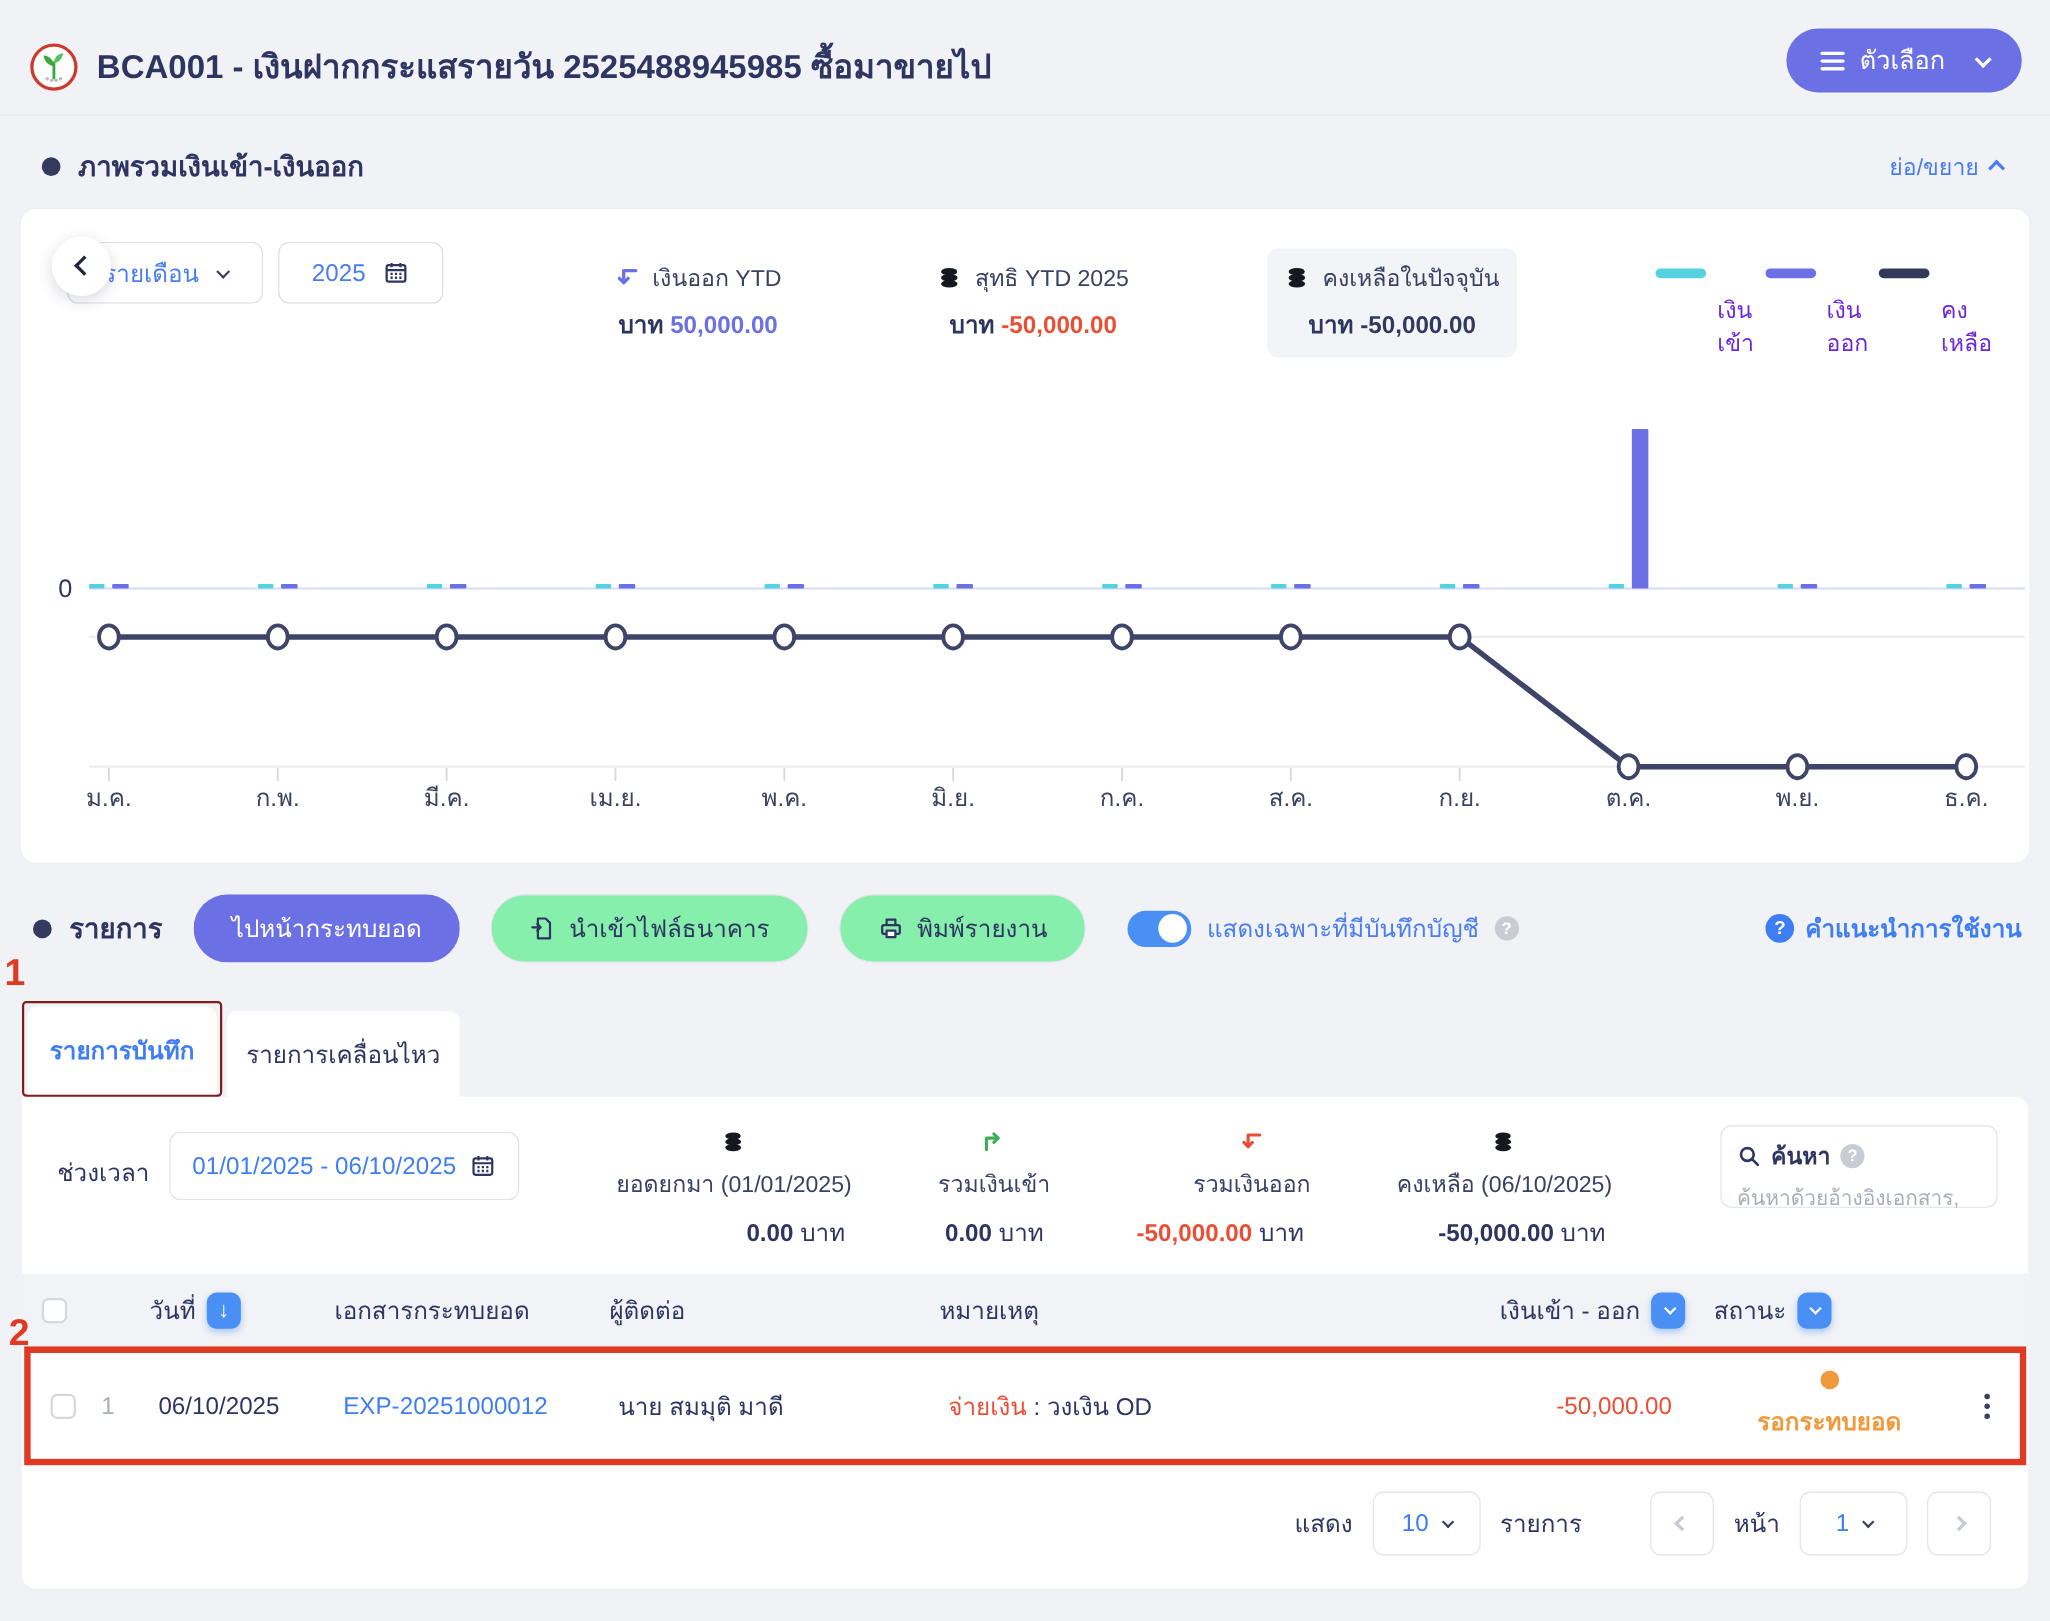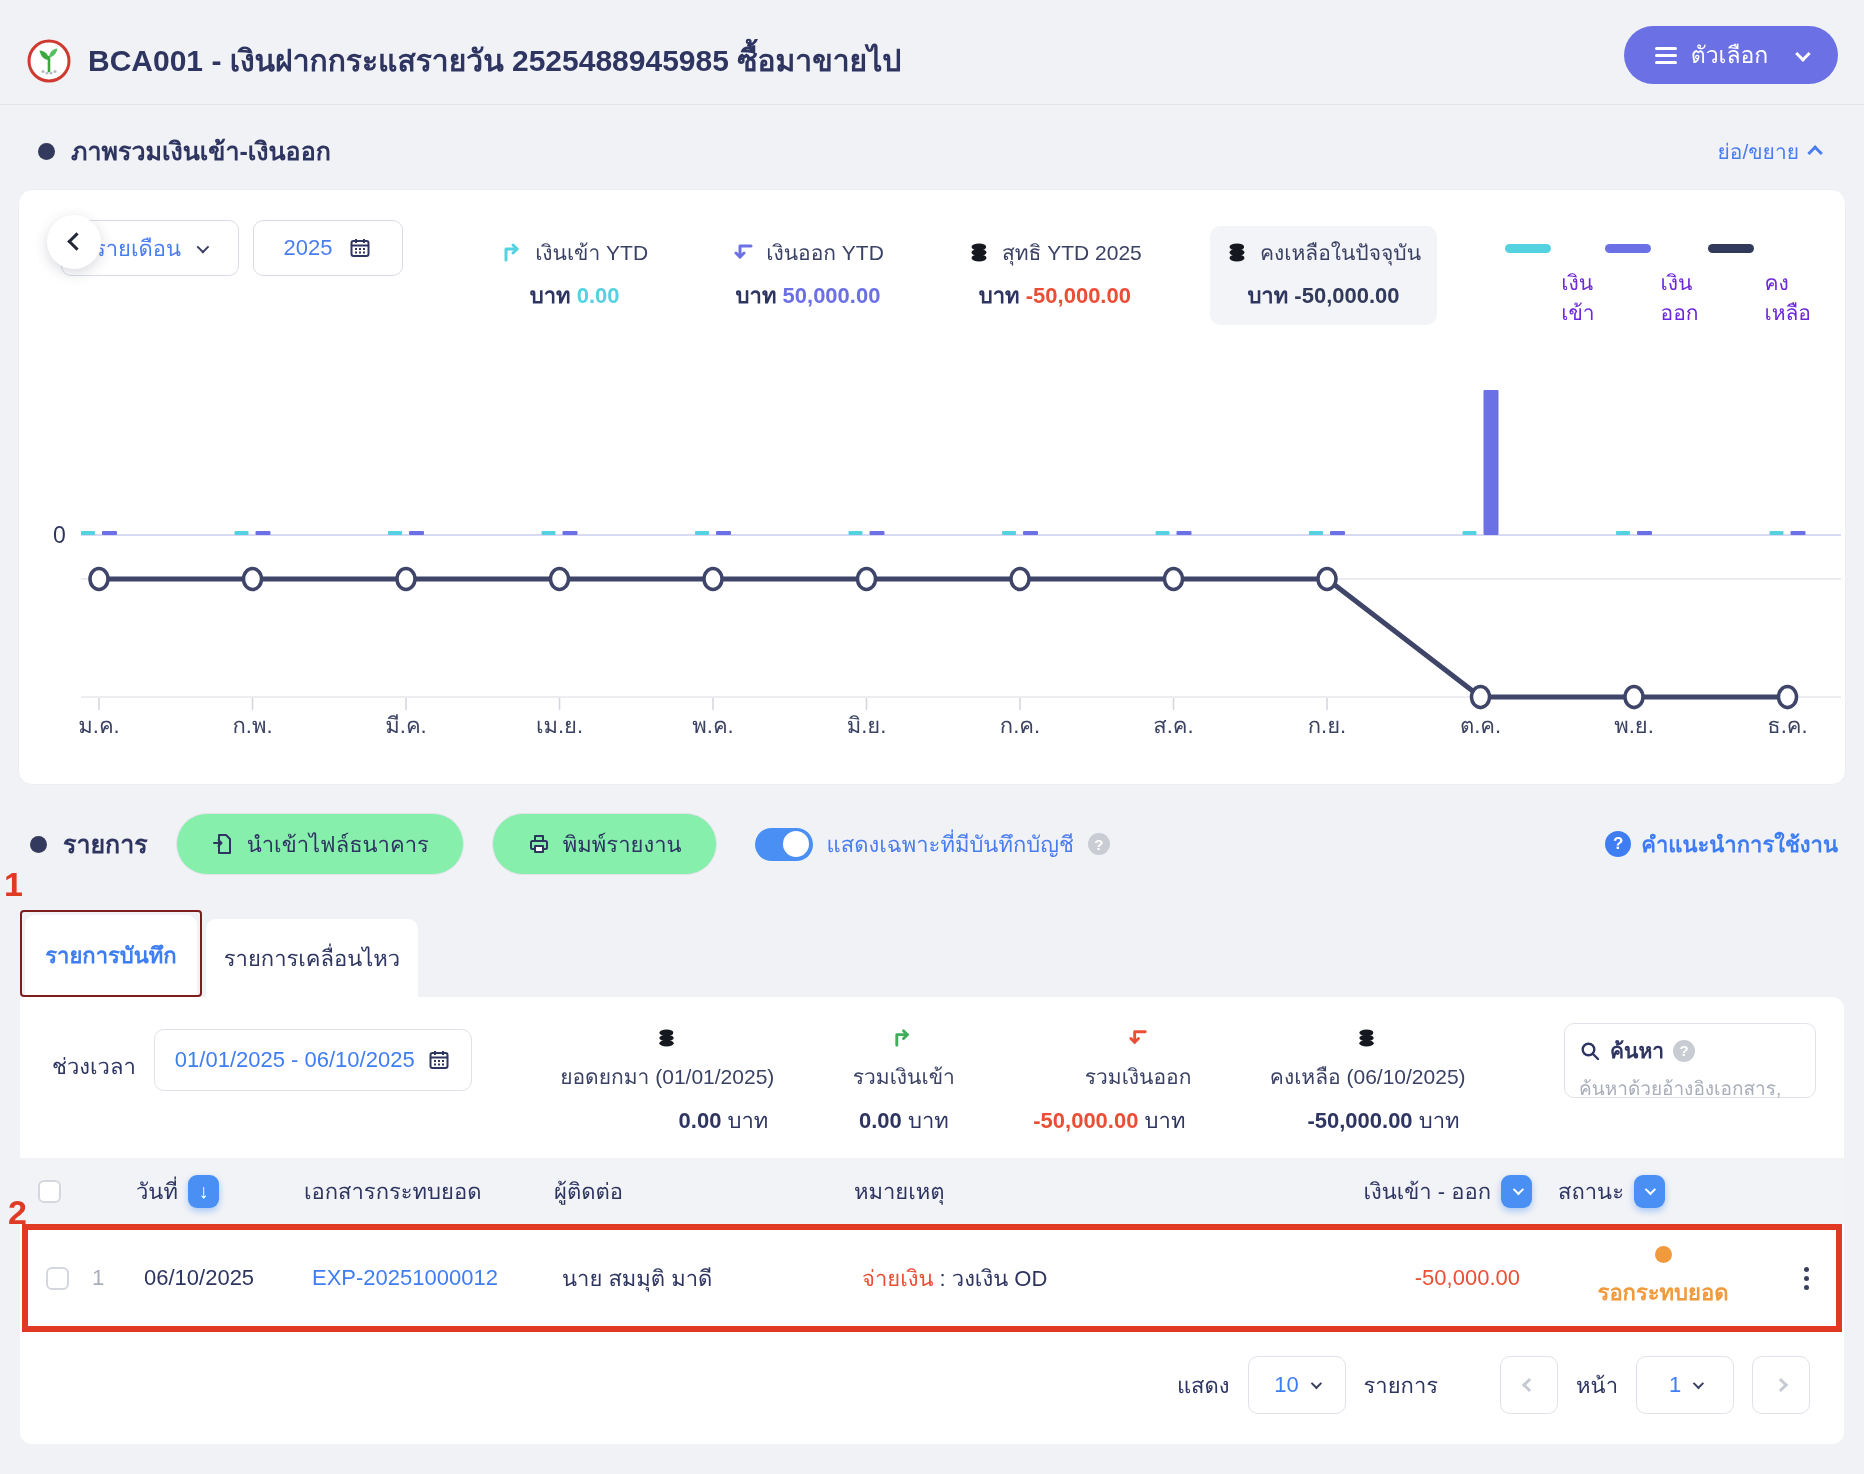--- a/index.html
+++ b/index.html
@@ -180,33 +180,20 @@
         <span style="display:inline-flex;">
           <svg width="24" height="24" viewBox="0 0 24 24" fill="none" stroke="#2e3561" stroke-width="2">
             <rect x="3.5" y="5" width="17" height="15" rx="2"></rect>
             <path d="M8 3 v4 M16 3 v4 M3.5 9.5 h17"></path>
             <path d="M7 13 h2 M11 13 h2 M15 13 h2 M7 16.5 h2 M11 16.5 h2 M15 16.5 h2" stroke-width="2.2"></path>
           </svg>
         </span>
       </div>
 
       <div class="stats">
-        <div class="stat">
-          <div class="stat-label">
-            <span style="display:inline-flex;">
-              <svg width="24" height="24" viewBox="0 0 24 24" fill="none" stroke="#54d2e0" stroke-width="3" stroke-linecap="round" stroke-linejoin="round">
-                <path d="M5 19 L5 8 L16 8"></path>
-                  <path d="M12 4 L16 8 L12 12"></path>
-              </svg>
-            </span>
-            <span>เงินเข้า YTD</span>
-          </div>
-          <div class="stat-value"><span>บาท</span>
-            <b style="color:#54d2e0;">0.00</b></div>
-        </div>
         <div class="stat">
           <div class="stat-label">
             <span style="display:inline-flex;">
               <svg width="24" height="24" viewBox="0 0 24 24" fill="none" stroke="#6b70e4" stroke-width="3" stroke-linecap="round" stroke-linejoin="round">
                 <path d="M19 5 L8 5 L8 16"></path>
                   <path d="M4 12 L8 16 L12 12"></path>
               </svg>
             </span>
             <span>เงินออก YTD</span>
           </div>
@@ -333,20 +320,23 @@
           <ellipse cx="1742.5" cy="362" rx="9" ry="10.5" fill="#fff" stroke="#3f4568" stroke-width="3.5"></ellipse>
         </svg>
     </div>
   </div>
 
   <div class="rec-head">
     <div class="rec-title-wrap">
       <span class="sec-dot"></span>
       <span class="sec-title">รายการ</span>
     </div>
+    <button class="btn primary">
+      <span>ไปหน้ากระทบยอด</span>
+    </button>
     <button class="btn ghost">
       <span style="display:inline-flex;">
         <svg width="24" height="24" viewBox="0 0 24 24" fill="none" stroke="#2e3561" stroke-width="2" stroke-linecap="round" stroke-linejoin="round">
           <path d="M8 3 h7 l4 4 v14 h-11 z"></path>
             <path d="M3 11 h7 M7.5 8 L10.5 11 L7.5 14"></path>
         </svg>
       </span>
       <span>นำเข้าไฟล์ธนาคาร</span>
     </button>
     <button class="btn ghost">

